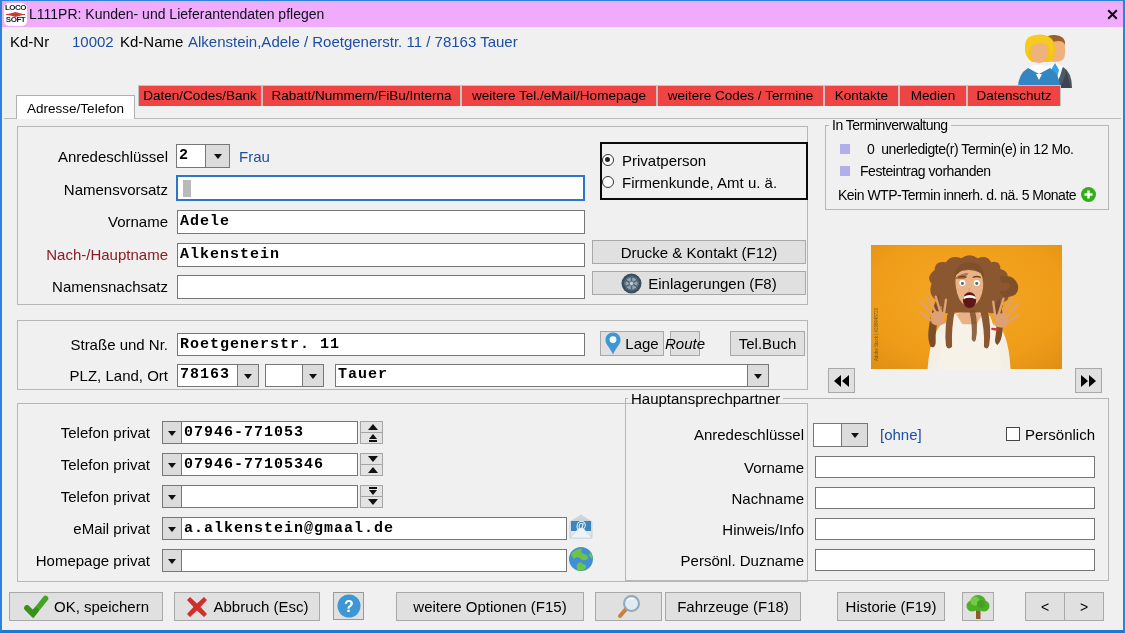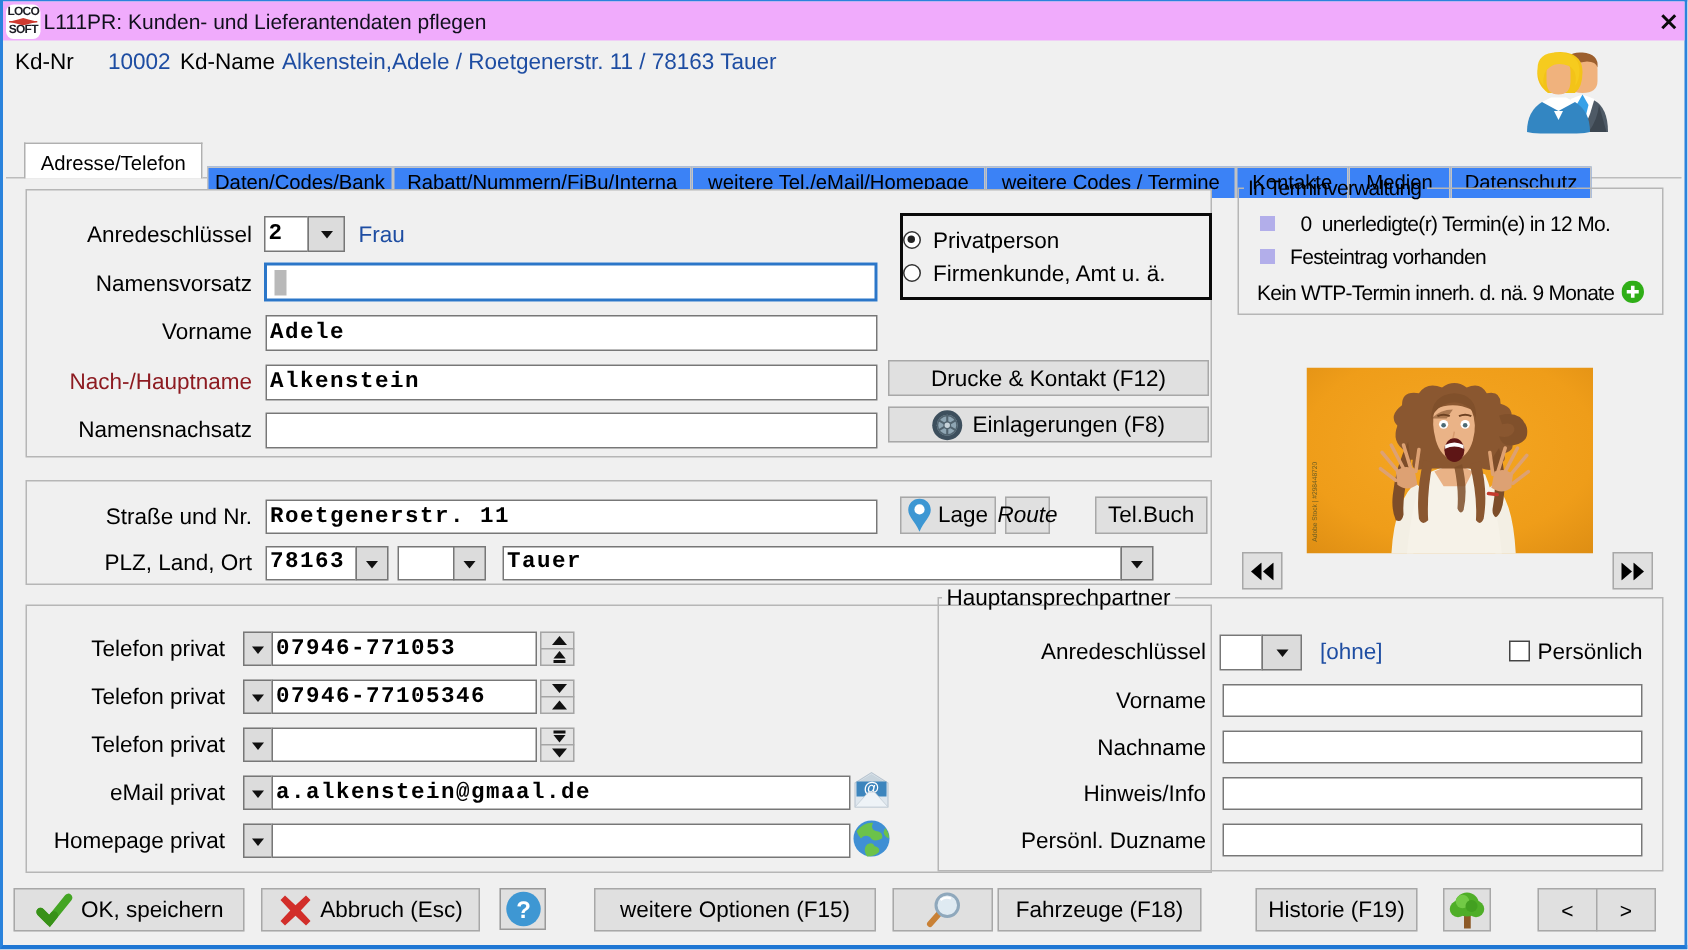--- a/index.html
+++ b/index.html
@@ -15,21 +15,21 @@
 .inp { position:absolute; background:#fff; border:1px solid #777; font-family:"Liberation Mono", monospace; font-weight:bold; font-size:15px; letter-spacing:1px; color:#000; padding-left:2px; line-height:20px; white-space:nowrap; overflow:hidden;}
 .panel { position:absolute; border:1px solid #b6b6b6; background:#f0f0f0; }
 .ddbtn { position:absolute; background:#dcdcdc; border:1px solid #777; }
 .ddbtn:after { content:""; position:absolute; left:50%; top:50%; margin-left:-4px; margin-top:-2px;
   border-left:4px solid transparent; border-right:4px solid transparent; border-top:5px solid #111; }
 .btn { position:absolute; background:#e0e0e0; border:1px solid #a8a8a8; font-size:15px; color:#000;
   display:flex; align-items:center; justify-content:center; white-space:nowrap; }
 .blue { color:#1e4da2; }
 .spin { position:absolute; width:23px; background:#e3e3e3; border:1px solid #a5a5a5; display:flex; align-items:center; justify-content:center; }
 legend { font-size:15px; }
-.tab { position:absolute; top:110px; height:21px; background:#3b82f6; border:1px solid #c3c3c3; border-bottom:none;
+.tab { position:absolute; top:84px; height:21px; background:#ef4444; border:1px solid #c3c3c3; border-bottom:none;
   font-size:13.5px; text-align:center; line-height:20px; white-space:nowrap; }
 #activetab { top:94px; height:24px; background:#fff; border:1px solid #b0b0b0; border-bottom:none; line-height:25px; z-index:3; }
 .radio { position:absolute; width:12px; height:12px; border-radius:50%; border:1.5px solid #333; background:#fff; }
 .radio.sel:after { content:""; position:absolute; left:2px; top:2px; width:5px; height:5px; border-radius:50%; background:#222; }
 </style>
 </head>
 <body>
 <div id="win">
 
   <div id="titlebar">
@@ -206,21 +206,21 @@
     <path d="M22 6 Q25 9 24.5 13 Q22 12 21 9Z" fill="#6cc24a"></path>
   </svg>
 
   <fieldset class="abs" style="left:823px;top:116px;width:284px;height:93px;border:1px solid #b6b6b6;">
     <legend style="margin-left:3px;padding:0 3px;font-size:14px;letter-spacing:-0.5px;">In Terminverwaltung</legend>
   </fieldset>
   <div class="abs" style="left:838px;top:143px;width:10px;height:10px;background:#b2aeea;"></div>
   <div class="abs" style="left:865px;top:140px;font-size:14px;letter-spacing:-0.45px;">0&nbsp; unerledigte(r) Termin(e) in 12 Mo.</div>
   <div class="abs" style="left:838px;top:165px;width:10px;height:10px;background:#b2aeea;"></div>
   <div class="abs" style="left:858px;top:162px;font-size:14px;letter-spacing:-0.45px;">Festeintrag vorhanden</div>
-  <div class="abs" style="left:836px;top:186px;font-size:14px;letter-spacing:-0.5px;">Kein WTP-Termin innerh. d. nä. 9 Monate</div>
+  <div class="abs" style="left:836px;top:186px;font-size:14px;letter-spacing:-0.5px;">Kein WTP-Termin innerh. d. nä. 5 Monate</div>
   <svg class="abs" style="left:1079px;top:186px;" width="15" height="15">
       <circle cx="7.5" cy="7.5" r="7.5" fill="#2fae17"></circle>
       <path d="M7.5 3.5v8M3.5 7.5h8" stroke="#fff" stroke-width="2.4"></path>
     </svg>
 
   <svg class="abs" style="left:869px;top:244px;" width="191" height="124" viewBox="0 0 186 126" preserveAspectRatio="none">
     <defs>
       <radialGradient id="obg" cx="50%" cy="42%" r="78%">
         <stop offset="0%" stop-color="#f5a723"></stop>
           <stop offset="65%" stop-color="#ef9d19"></stop>

